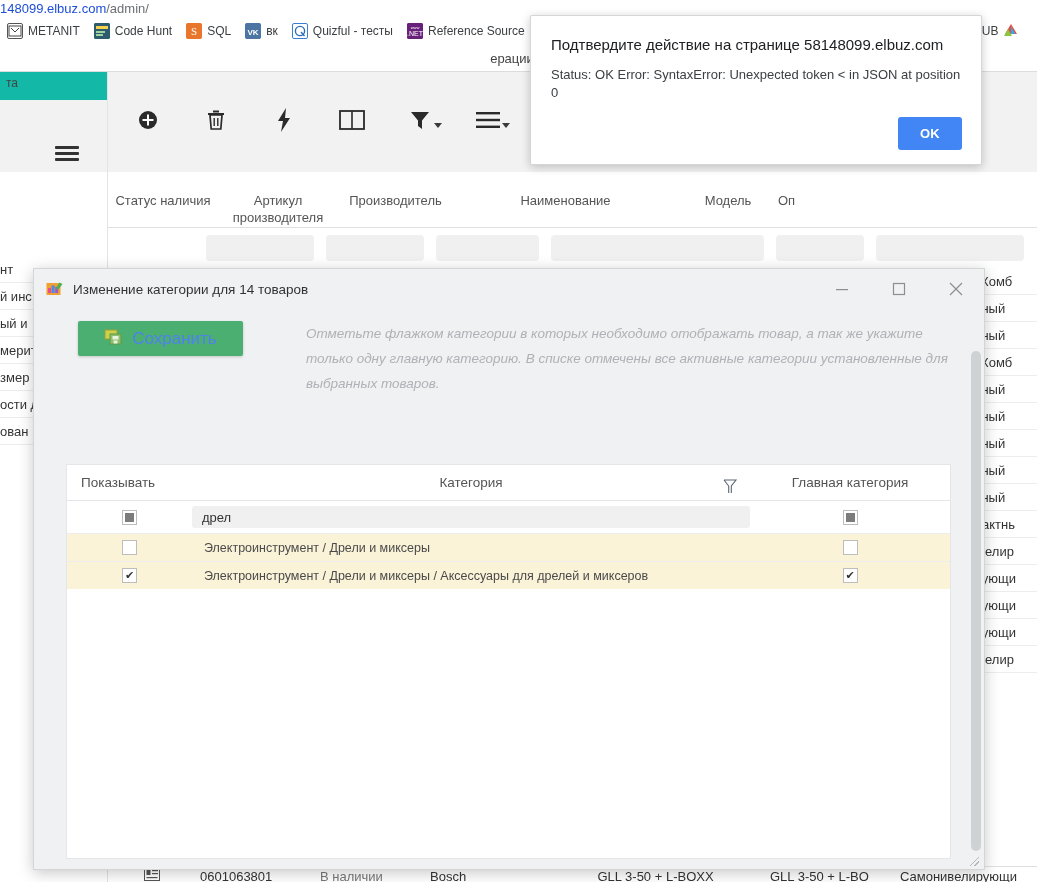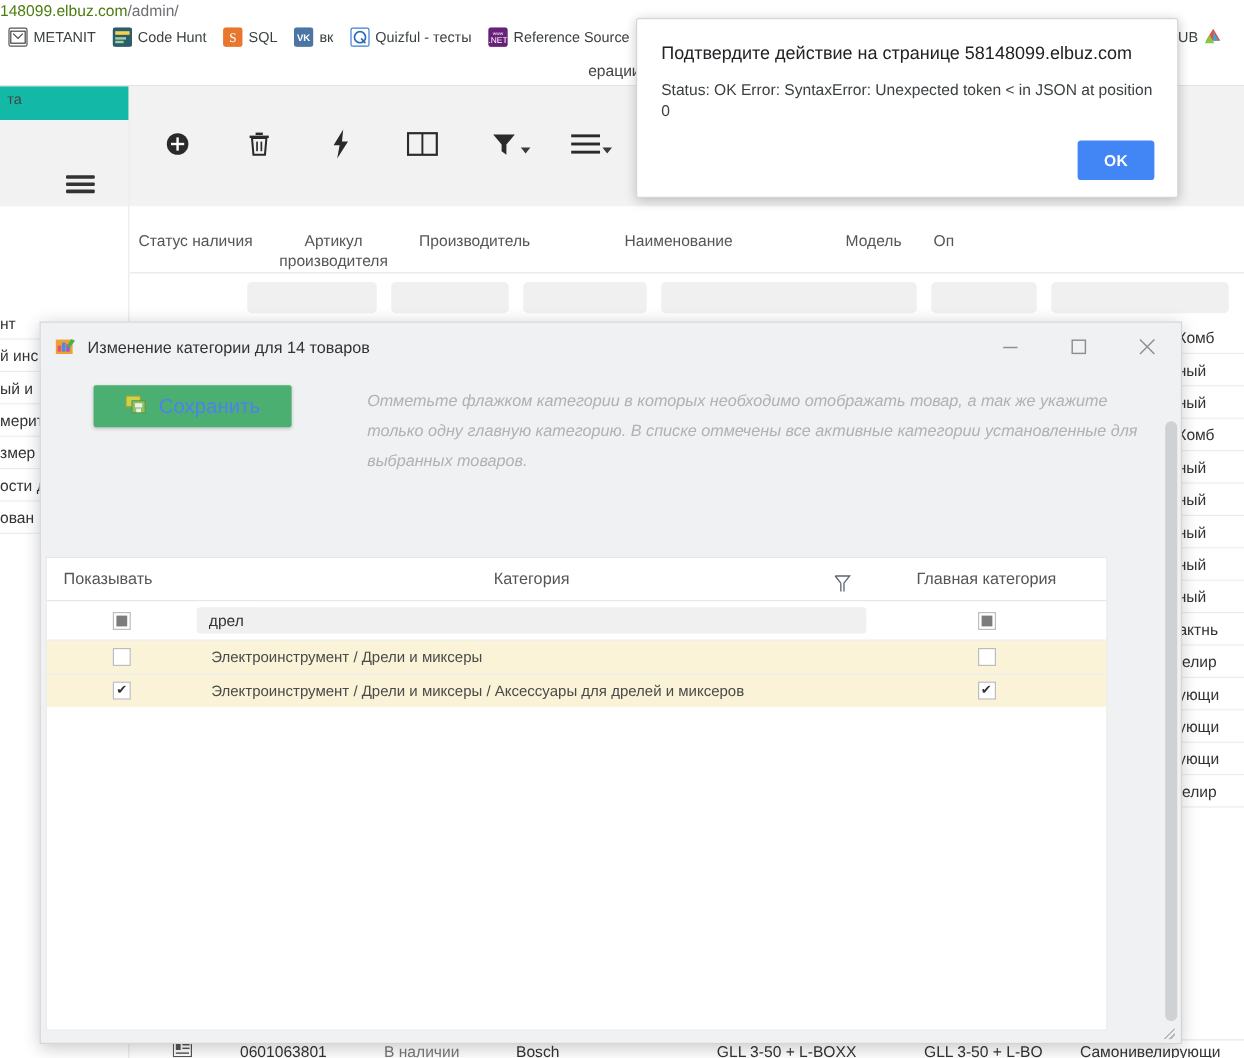--- a/index.html
+++ b/index.html
@@ -12,21 +12,21 @@
   #root { position: relative; width: 1037px; height: 882px; overflow: hidden; background:#ffffff; }
 
   
   .url-bar {
     position: absolute; left: 0; top: 0; width: 1037px; height: 18px;
     background: #ffffff;
     font-size: 13px; color: #202124;
     padding-left: 0px; line-height: 18px;
     white-space: nowrap; overflow: hidden;
   }
-  .url-bar .url-strong { color: #4d7c0f; }
+  .url-bar .url-strong { color: #1d4ed8; }
   .url-bar .url-dim { color: #6c6f73; }
 
   .bookmarks {
     position: absolute; left: 0; top: 18px; width: 1037px; height: 26px;
     background: #ffffff;
     display: flex; align-items: center; gap: 0px;
     border-bottom: 0px;
     overflow: hidden; white-space: nowrap;
   }
   .bm {
@@ -185,21 +185,21 @@
     box-shadow: 0 1px 3px rgba(0,0,0,0.18);
     cursor: pointer; flex: none; margin-left: 24px;
   }
   .m-save-label { font-size: 17px; color: #4f7ff0; font-family:"Liberation Sans", sans-serif; }
   .m-hint {
     margin-left: 63px; font-size: 13.5px; color: #aeb2b6; font-style: italic;
     line-height: 25px; max-width: 660px;
   }
 
   .cat-panel {
-    position: absolute; left: 4px; top: 155px;
+    position: absolute; left: 32px; top: 155px;
     width: 885px; height: 395px;
     background: #ffffff; border: 1px solid #e4e6e8;
   }
   .cat-head {
     display: flex; height: 36px; border-bottom: 1px solid #e4e6e8; align-items: center;
   }
   .ch-show { width: 125px; text-align: left; padding-left: 14px; font-size: 13.5px; color:#555; }
   .ch-cat { flex: 1; text-align: center; font-size: 13.5px; color:#555; position: relative; }
   .ch-filter-ico { position: absolute; right: 12px; top: 3px; }
   .ch-main { width: 200px; text-align: center; font-size: 13.5px; color:#555; }

